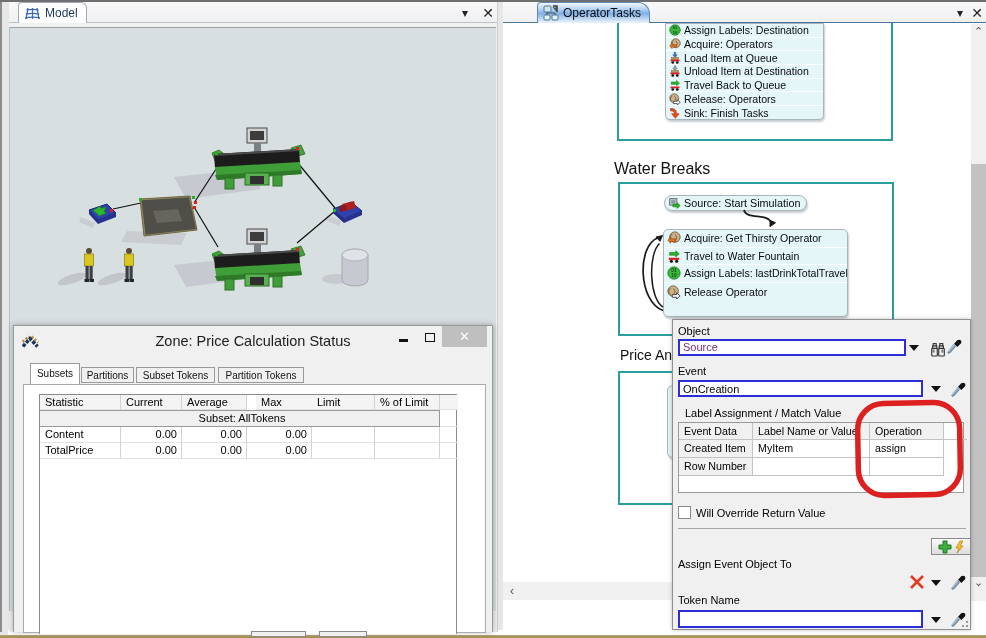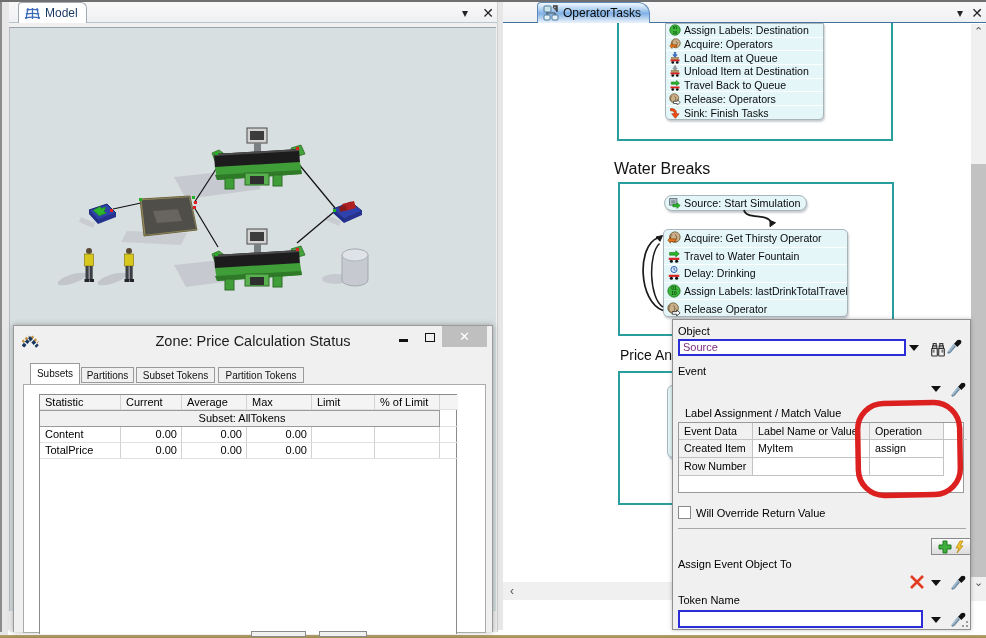--- a/index.html
+++ b/index.html
@@ -283,29 +283,20 @@
           </svg>
         </i>Acquire: Get Thirsty Operator</div>
     <div class="srow s2"><i class="ic">
           <svg width="14" height="14" viewBox="0 0 16 16">
             <path d="M3 4 l7 0 0-2 4 3.5 -4 3.5 0-2 -7 0z" fill="#2ab52a" stroke="#117711" stroke-width="0.7"></path>
             <rect x="2" y="10" width="12" height="2.5" fill="#d82222"></rect>
             <circle cx="5" cy="14" r="1.8" fill="#111"></circle>
             <circle cx="11" cy="14" r="1.8" fill="#111"></circle>
           </svg>
         </i>Travel to Water Fountain</div>
-    <div class="srow s2"><i class="ic">
-          <svg width="14" height="14" viewBox="0 0 16 16">
-            <circle cx="8" cy="4" r="3.5" fill="#cfe2f4" stroke="#2255aa"></circle>
-            <path d="M8 2 l0 2 1.5 1" stroke="#2255aa" fill="none"></path>
-            <rect x="2" y="10" width="12" height="2.5" fill="#d82222"></rect>
-            <circle cx="5" cy="14" r="1.8" fill="#111"></circle>
-            <circle cx="11" cy="14" r="1.8" fill="#111"></circle>
-          </svg>
-        </i>Delay: Drinking</div>
     <div class="srow s2"><i class="ic">
           <svg width="14" height="14" viewBox="0 0 16 16">
             <circle cx="8" cy="8" r="7" fill="#3db53d" stroke="#1d7a1d"></circle>
             <text x="8" y="7" font-size="5.5" fill="#0b4d0b" text-anchor="middle" font-weight="bold">01</text>
             <text x="8" y="13" font-size="5.5" fill="#0b4d0b" text-anchor="middle" font-weight="bold">10</text>
           </svg>
         </i>Assign Labels: lastDrinkTotalTravel</div>
     <div class="srow s2"><i class="ic">
           <svg width="14" height="14" viewBox="0 0 16 16">
             <circle cx="7" cy="7" r="6" fill="#cbb089" stroke="#6d5836"></circle>
@@ -355,20 +346,21 @@
     </span>
   <span class="pico" style="left:272px; top:17px;">
       <svg width="19" height="19" viewBox="0 0 20 20">
         <path d="M3 17 L10 8" stroke="#9db8cc" stroke-width="2.6"></path>
         <path d="M3 17 L5.5 16 L11 9.5" stroke="#6e8aa0" stroke-width="1.4" fill="none"></path>
         <path d="M9.5 7 L13 10.5 L15 8.5 C17 7.5 18 5 16.5 3.5 C15 2 12.5 3 11.5 5z" fill="#111"></path>
       </svg>
     </span>
 
   <div class="lbl" style="left:5px; top:45px;">Event</div>
+  <div class="field" style="left:5px; top:60px; width:245px; height:17px;">OnCreation</div>
   <div class="darr" style="left:258px; top:66px;"></div>
   <span class="pico" style="left:276px; top:60px;">
       <svg width="19" height="19" viewBox="0 0 20 20">
         <path d="M3 17 L10 8" stroke="#9db8cc" stroke-width="2.6"></path>
         <path d="M3 17 L5.5 16 L11 9.5" stroke="#6e8aa0" stroke-width="1.4" fill="none"></path>
         <path d="M9.5 7 L13 10.5 L15 8.5 C17 7.5 18 5 16.5 3.5 C15 2 12.5 3 11.5 5z" fill="#111"></path>
       </svg>
     </span>
 
   <div class="lbl" style="left:12px; top:87px;">Label Assignment / Match Value</div>
@@ -443,21 +435,21 @@
   </div>
   <div class="ztab" id="ztabsel" style="left:16px; width:50px;">Subsets</div>
   <div class="ztab" style="left:67px; width:53px;">Partitions</div>
   <div class="ztab" style="left:122px; width:79px;">Subset Tokens</div>
   <div class="ztab" style="left:204px; width:86px;">Partition Tokens</div>
   <div id="zpage">
     <div id="ztable">
       <div class="zc" style="left:0; top:0; width:81px; height:15px; background:#f4f4f4;">Statistic</div>
       <div class="zc" style="left:81px; top:0; width:61px; height:15px; background:#f4f4f4;">Current</div>
       <div class="zc" style="left:142px; top:0; width:65px; height:15px; background:#f4f4f4;">Average</div>
-      <div class="zc" style="left:207px; top:0; width:65px; height:15px; background:#f4f4f4;">Max</div>
+      <div class="zc" style="left:216px; top:0; width:65px; height:15px; background:#f4f4f4;">Max</div>
       <div class="zc" style="left:272px; top:0; width:63px; height:15px; background:#f4f4f4;">Limit</div>
       <div class="zc" style="left:335px; top:0; width:65px; height:15px; background:#f4f4f4;">% of Limit</div>
       <div class="zc" style="left:400px; top:0; width:18px; height:15px; border-right:none; background:#f4f4f4;"></div>
       <div class="zc" style="left:0; top:15px; width:400px; height:17px; text-align:center; background:#f0f0f0; border-right:1px solid #9a9a9a; border-bottom:1px solid #9a9a9a; border-top:1px solid #9a9a9a;">Subset: AllTokens</div>
       <div class="zc" style="left:400px; top:15px; width:18px; height:17px; border-right:none;"></div>
       <div class="zc" style="left:0; top:32px; width:81px; height:16px;">Content</div>
       <div class="zc num" style="left:81px; top:32px; width:61px; height:16px;">0.00</div>
       <div class="zc num" style="left:142px; top:32px; width:65px; height:16px;">0.00</div>
       <div class="zc num" style="left:207px; top:32px; width:65px; height:16px;">0.00</div>
       <div class="zc" style="left:272px; top:32px; width:63px; height:16px;"></div>

